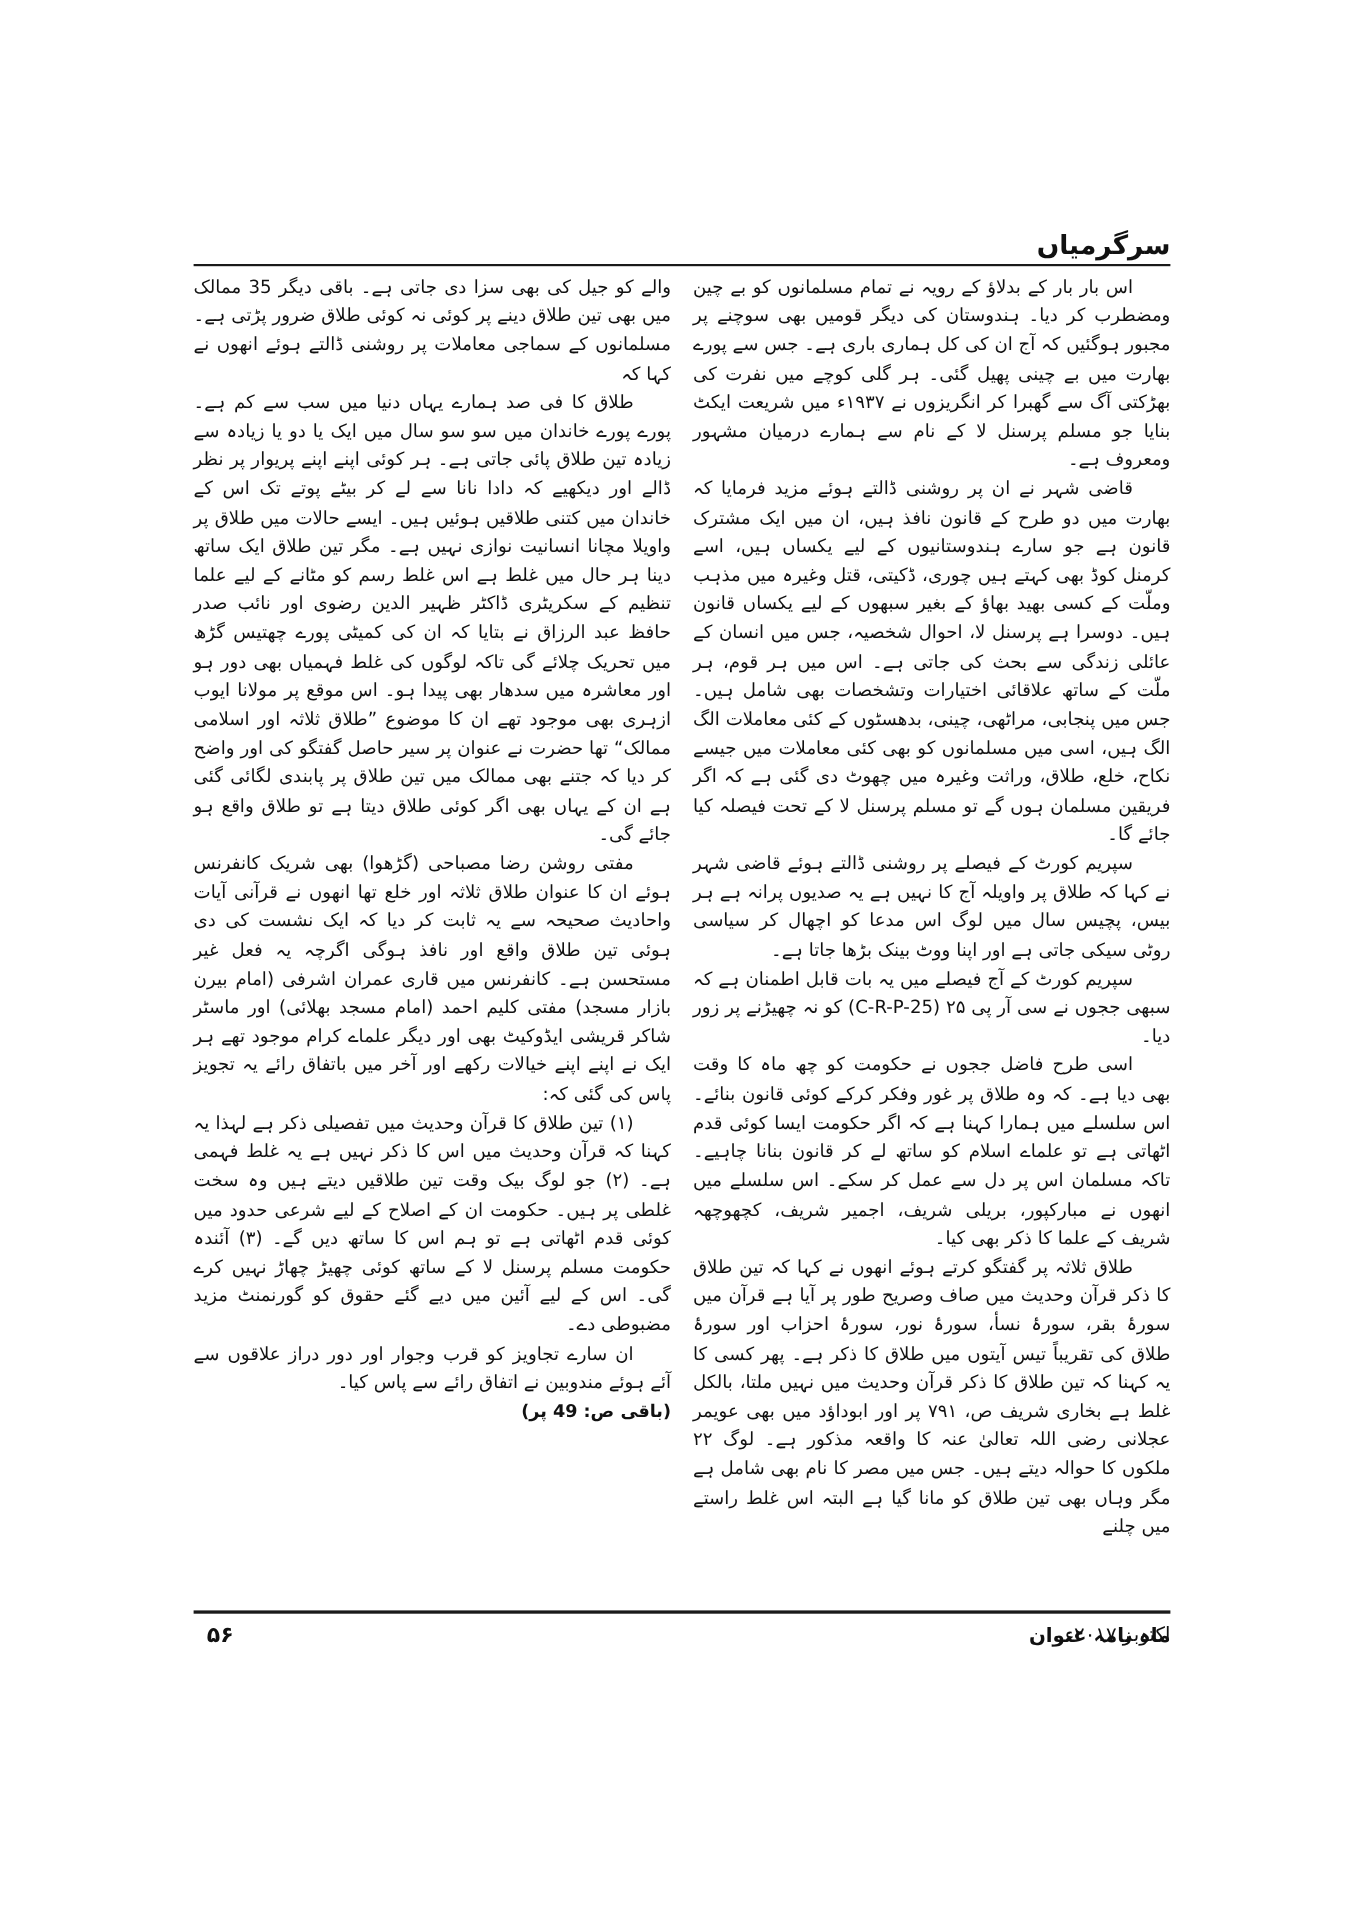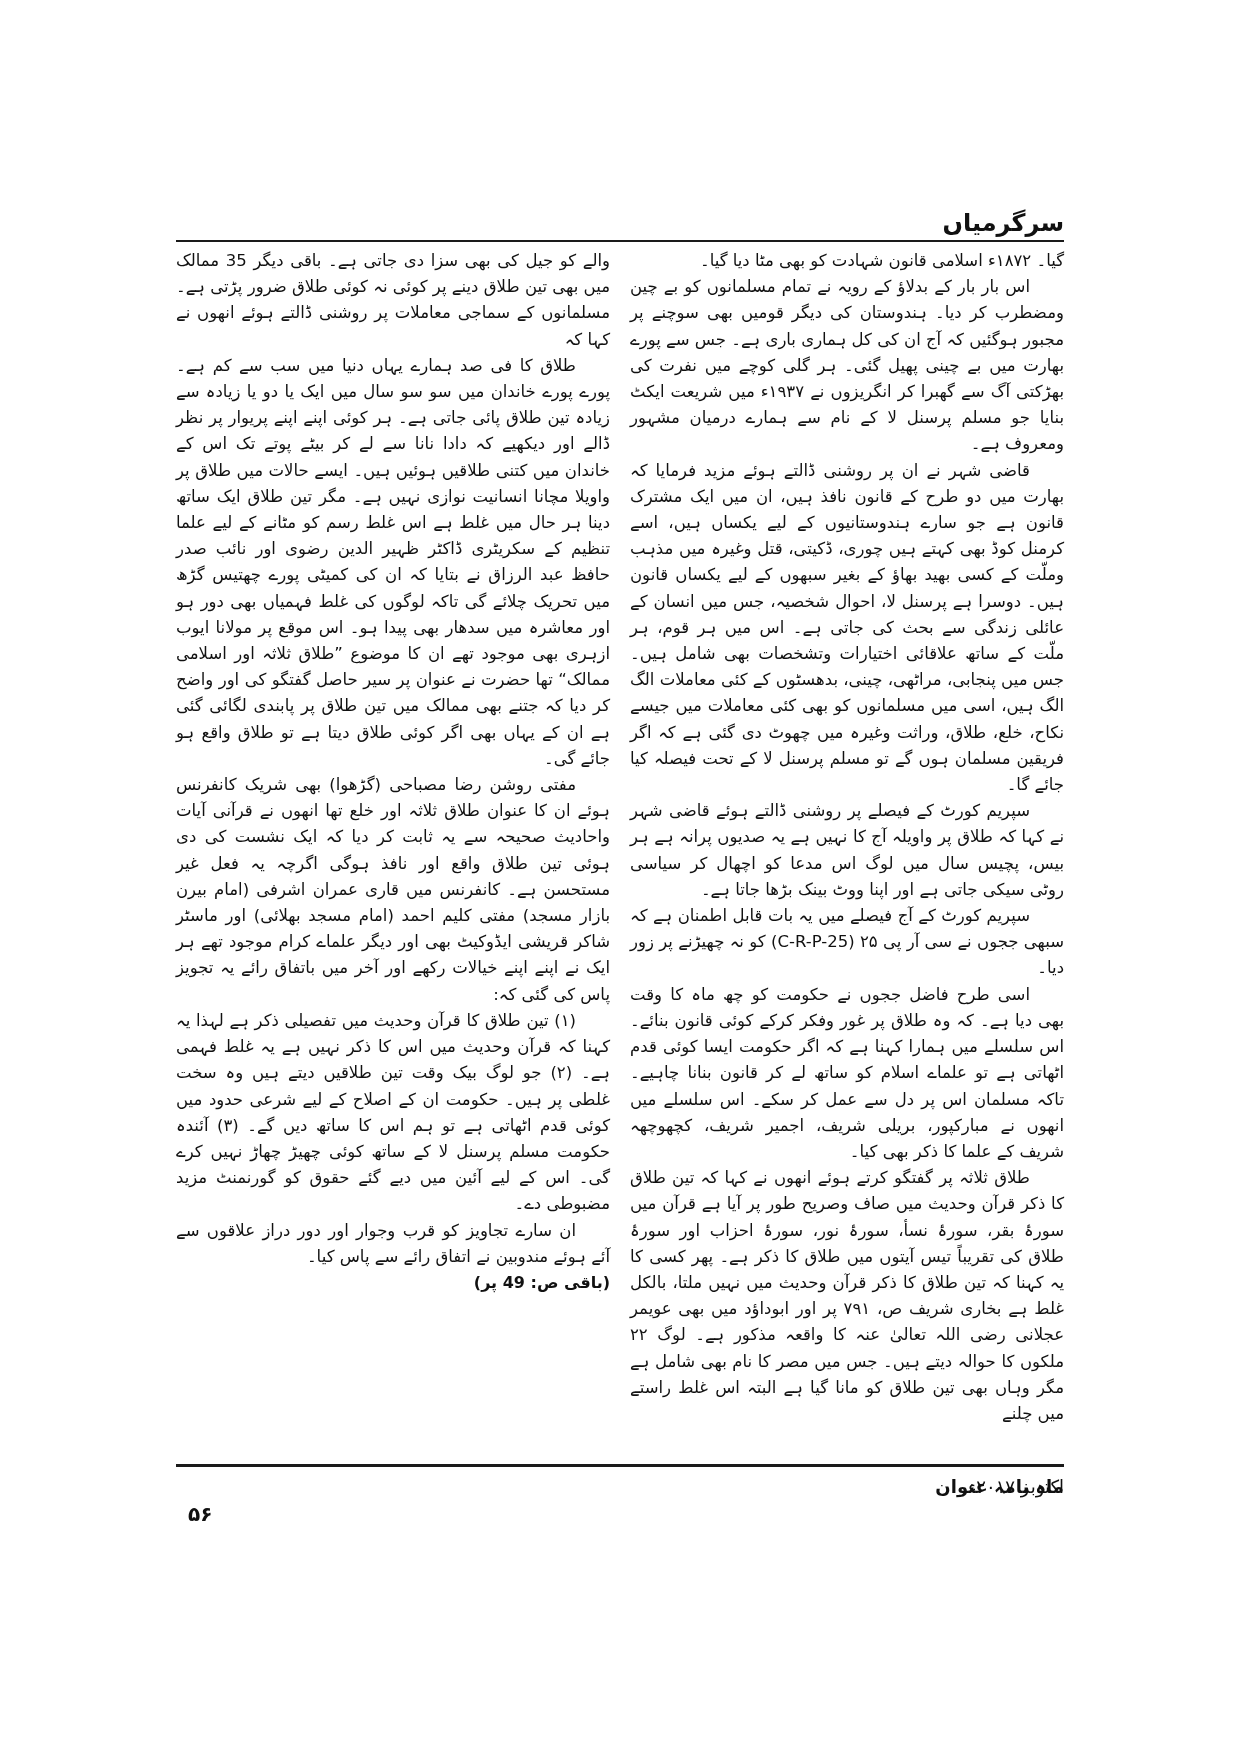--- a/index.html
+++ b/index.html
@@ -109,35 +109,33 @@
     top: 2px;
     text-align: right;
     font-size: 18px;
   }
   .footer .pageno {
     position: absolute;
     left: 12px;
     top: 0;
     font-size: 20px;
     font-weight: bold;
-    margin-top: 28px;
   }
 </style>
 </head>
 <body>
 
 <div class="page">
 
   <div class="section-title">سرگرمیاں</div>
   <div class="rule-top"></div>
 
   <div class="columns">
 
     <div class="column">
-      <p>گیا۔ ۱۸۷۲ء اسلامی قانون شہادت کو بھی مٹا دیا گیا۔</p>
       <p class="indent">اس بار بار کے بدلاؤ کے رویہ نے تمام مسلمانوں کو بے چین ومضطرب کر دیا۔ ہندوستان کی دیگر قومیں بھی سوچنے پر مجبور ہوگئیں کہ آج ان کی کل ہماری باری ہے۔ جس سے پورے بھارت میں بے چینی پھیل گئی۔ ہر گلی کوچے میں نفرت کی بھڑکتی آگ سے گھبرا کر انگریزوں نے ۱۹۳۷ء میں شریعت ایکٹ بنایا جو مسلم پرسنل لا کے نام سے ہمارے درمیان مشہور ومعروف ہے۔</p>
       <p class="indent">قاضی شہر نے ان پر روشنی ڈالتے ہوئے مزید فرمایا کہ بھارت میں دو طرح کے قانون نافذ ہیں، ان میں ایک مشترک قانون ہے جو سارے ہندوستانیوں کے لیے یکساں ہیں، اسے کرمنل کوڈ بھی کہتے ہیں چوری، ڈکیتی، قتل وغیرہ میں مذہب وملّت کے کسی بھید بھاؤ کے بغیر سبھوں کے لیے یکساں قانون ہیں۔ دوسرا ہے پرسنل لا، احوال شخصیہ، جس میں انسان کے عائلی زندگی سے بحث کی جاتی ہے۔ اس میں ہر قوم، ہر ملّت کے ساتھ علاقائی اختیارات وتشخصات بھی شامل ہیں۔ جس میں پنجابی، مراٹھی، چینی، بدھسٹوں کے کئی معاملات الگ الگ ہیں، اسی میں مسلمانوں کو بھی کئی معاملات میں جیسے نکاح، خلع، طلاق، وراثت وغیرہ میں چھوٹ دی گئی ہے کہ اگر فریقین مسلمان ہوں گے تو مسلم پرسنل لا کے تحت فیصلہ کیا جائے گا۔</p>
       <p class="indent">سپریم کورٹ کے فیصلے پر روشنی ڈالتے ہوئے قاضی شہر نے کہا کہ طلاق پر واویلہ آج کا نہیں ہے یہ صدیوں پرانہ ہے ہر بیس، پچیس سال میں لوگ اس مدعا کو اچھال کر سیاسی روٹی سیکی جاتی ہے اور اپنا ووٹ بینک بڑھا جاتا ہے۔</p>
       <p class="indent">سپریم کورٹ کے آج فیصلے میں یہ بات قابل اطمنان ہے کہ سبھی ججوں نے سی آر پی ۲۵ (C-R-P-25) کو نہ چھیڑنے پر زور دیا۔</p>
       <p class="indent">اسی طرح فاضل ججوں نے حکومت کو چھ ماہ کا وقت بھی دیا ہے۔ کہ وہ طلاق پر غور وفکر کرکے کوئی قانون بنائے۔ اس سلسلے میں ہمارا کہنا ہے کہ اگر حکومت ایسا کوئی قدم اٹھاتی ہے تو علماے اسلام کو ساتھ لے کر قانون بنانا چاہیے۔ تاکہ مسلمان اس پر دل سے عمل کر سکے۔ اس سلسلے میں انھوں نے مبارکپور، بریلی شریف، اجمیر شریف، کچھوچھہ شریف کے علما کا ذکر بھی کیا۔</p>
       <p class="indent">طلاق ثلاثہ پر گفتگو کرتے ہوئے انھوں نے کہا کہ تین طلاق کا ذکر قرآن وحدیث میں صاف وصریح طور پر آیا ہے قرآن میں سورۂ بقر، سورۂ نسأ، سورۂ نور، سورۂ احزاب اور سورۂ طلاق کی تقریباً تیس آیتوں میں طلاق کا ذکر ہے۔ پھر کسی کا یہ کہنا کہ تین طلاق کا ذکر قرآن وحدیث میں نہیں ملتا، بالکل غلط ہے بخاری شریف ص، ۷۹۱ پر اور ابوداؤد میں بھی عویمر عجلانی رضی اللہ تعالیٰ عنہ کا واقعہ مذکور ہے۔ لوگ ۲۲ ملکوں کا حوالہ دیتے ہیں۔ جس میں مصر کا نام بھی شامل ہے مگر وہاں بھی تین طلاق کو مانا گیا ہے البتہ اس غلط راستے میں چلنے</p>
     </div>
 
     <div class="column">
       <p>والے کو جیل کی بھی سزا دی جاتی ہے۔ باقی دیگر 35 ممالک میں بھی تین طلاق دینے پر کوئی نہ کوئی طلاق ضرور پڑتی ہے۔ مسلمانوں کے سماجی معاملات پر روشنی ڈالتے ہوئے انھوں نے کہا کہ</p>

